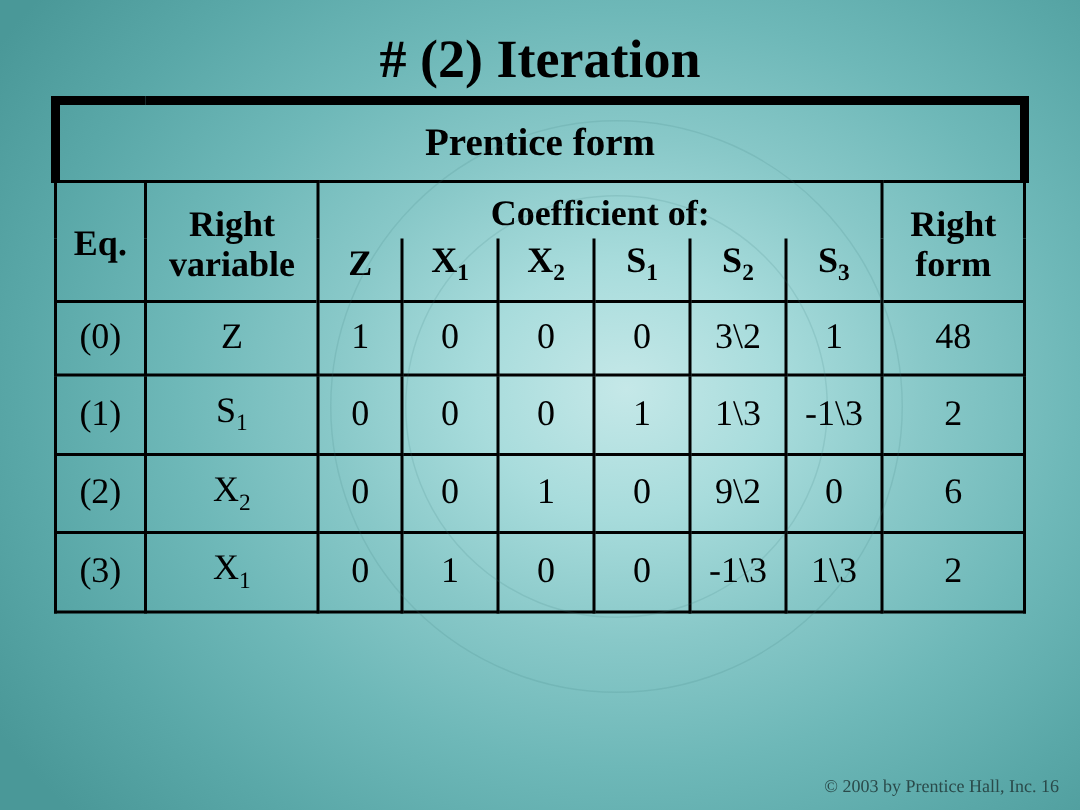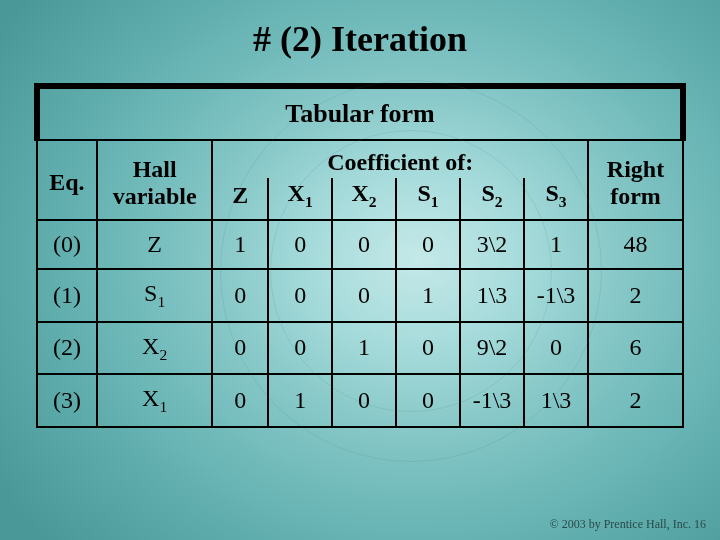--- a/index.html
+++ b/index.html
@@ -29,21 +29,21 @@
   .bg-circles::after {
     width: 280px; height: 280px;
     top: 130px; left: 270px;
   }
   .slide-title {
     text-align: center;
     font-size: 36px;
     font-weight: bold;
     color: #000;
     padding-top: 18px;
-    padding-bottom: 23px;
+    padding-bottom: 4px;
   }
   .table-wrapper {
     margin: 0 34px;
   }
   table {
     border-collapse: collapse;
     width: 100%;
     table-layout: fixed;
   }
   td, th {
@@ -101,25 +101,25 @@
         <col class="z-col">
     <col class="x-col">
         <col class="x-col">
         <col class="x-col">
         <col class="x-col">
         <col class="x-col">
     <col class="right-col">
   </colgroup>
   <tbody>
         <tr class="tabular-row">
-    <td colspan="9">Tabular form</td>
+    <td colspan="9">Prentice form</td>
   </tr>
   <tr class="hdr hdr-top">
     <td rowspan="2">Eq.</td>
-    <td rowspan="2"><span>Hall variable</span></td>
+    <td rowspan="2"><span>Right variable</span></td>
     <td colspan="6">Coefficient of:</td>
     <td rowspan="2"><span>Right form</span></td>
   </tr>
   <tr class="hdr hdr-bot">
     <td>Z</td>
     <td>X<sub>1</sub></td>
     <td>X<sub>2</sub></td>
     <td>S<sub>1</sub></td>
     <td>S<sub>2</sub></td>
     <td>S<sub>3</sub></td>

